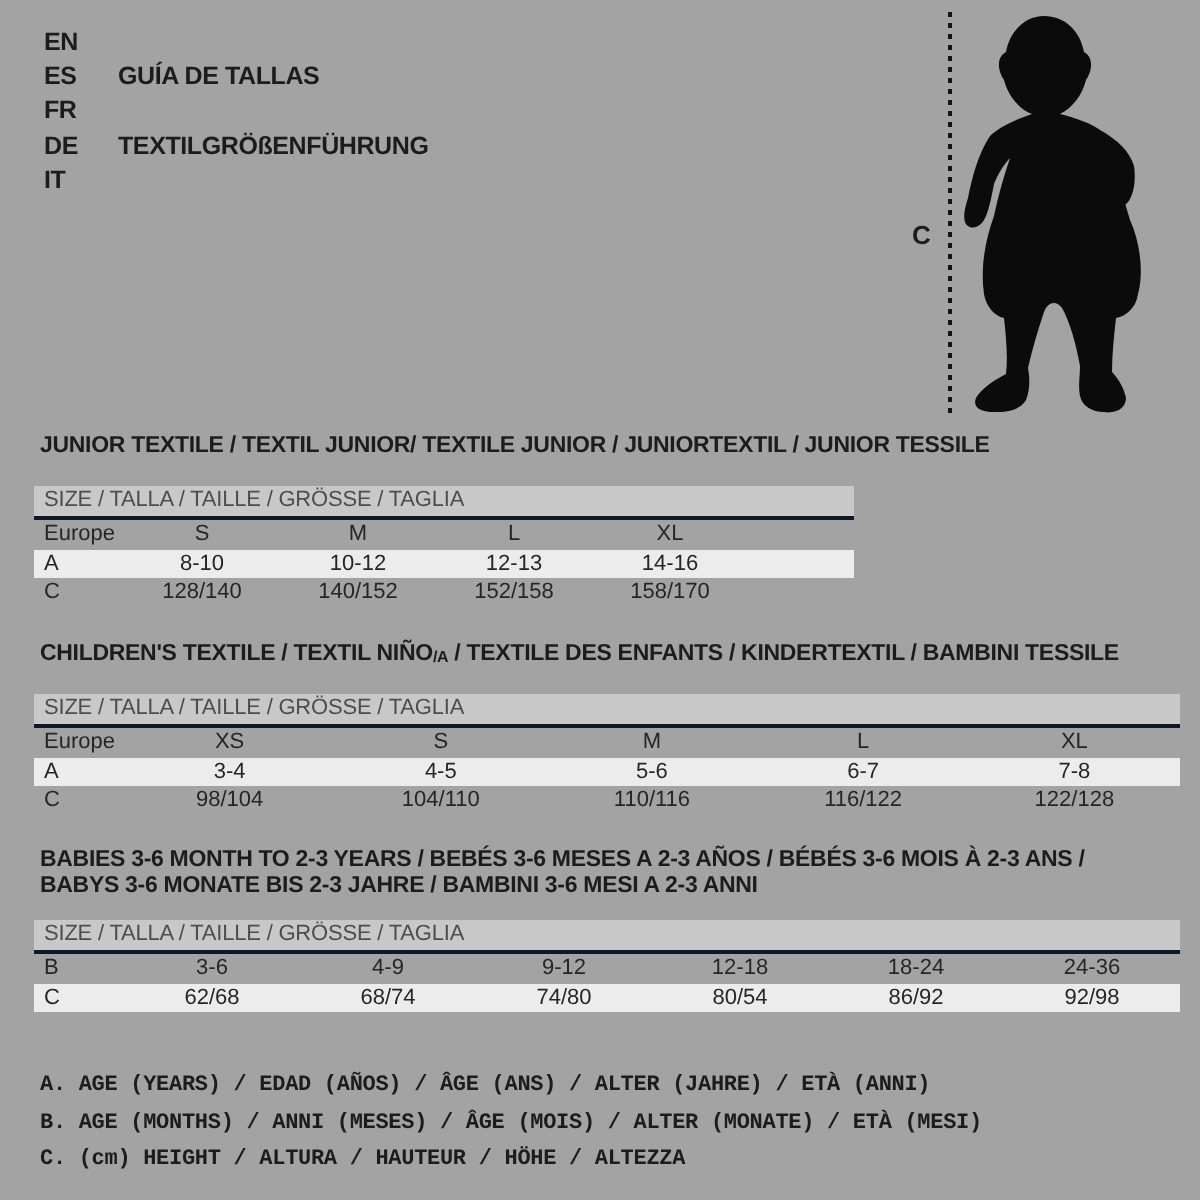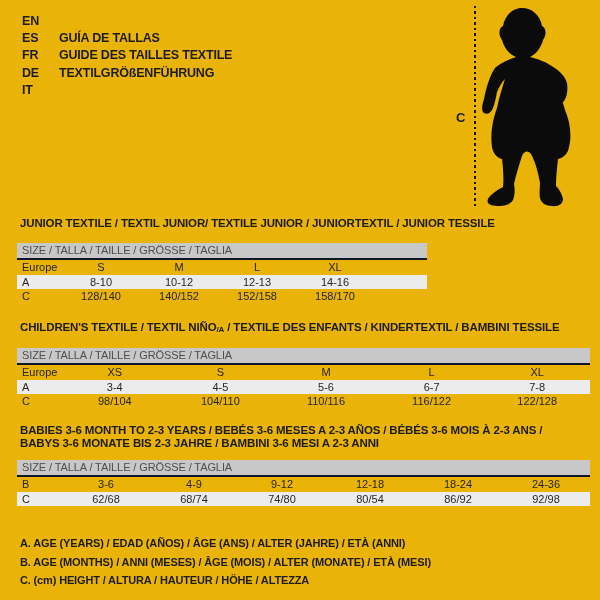--- a/index.html
+++ b/index.html
@@ -1,17 +1,17 @@
 <!DOCTYPE html>
 <html><head>
 <meta charset="utf-8">
 <style>
   html,body { margin:0; padding:0; background:#fff; }
   .page {
-    position:relative; width:600px; height:600px; background:#eab308;
+    position:relative; width:600px; height:600px; background:#a3a3a3;
     font-family:"Liberation Sans", sans-serif; color:#1c1c1c; overflow:hidden;
   }
 
   
   .lang-list { position:absolute; left:22px; top:13px; }
   .lang-row { display:flex; font-weight:bold; font-size:12.5px; line-height:17.2px; letter-spacing:-0.2px; }
   .lang-code { width:37px; }
 
   
   .measure-line {
@@ -39,38 +39,37 @@
   .s1 .size-bar, .s2 .size-bar { margin-top:13px; }
   .s3 .size-bar { margin-top:10px; }
 
   table { width:100%; border-collapse:collapse; table-layout:fixed; font-size:11px; }
   td { height:14.6px; text-align:center; padding:0; color:#262626; overflow:hidden;margin-top:12px; }
   td:first-child { text-align:left; padding-left:5px; }
   tbody tr:nth-child(2) td { background:#ececec; }
 
   
   .notes { position:absolute; left:20px; top:534px; }
-  .note-line { font-weight:bold; font-size:11px; line-height:18.6px; letter-spacing:-0.15px; white-space:nowrap; }
+  .note-line { font-weight:bold; font-size:11px; line-height:18.6px; letter-spacing:-0.15px; white-space:nowrap;font-family:Liberation Mono, monospace; }
 </style>
 </head>
 <body>
 
 <div class="page">
 
   <div class="lang-list">
     <div class="lang-row">
       <span class="lang-code">EN</span>
     </div>
     <div class="lang-row">
       <span class="lang-code">ES</span>
       <span class="lang-label">GUÍA DE TALLAS</span>
     </div>
     <div class="lang-row">
       <span class="lang-code">FR</span>
-      <span class="lang-label">GUIDE DES TAILLES TEXTILE</span>
     </div>
     <div class="lang-row">
       <span class="lang-code">DE</span>
       <span class="lang-label">TEXTILGRÖßENFÜHRUNG</span>
     </div>
     <div class="lang-row">
       <span class="lang-code">IT</span>
     </div>
   </div>
 

